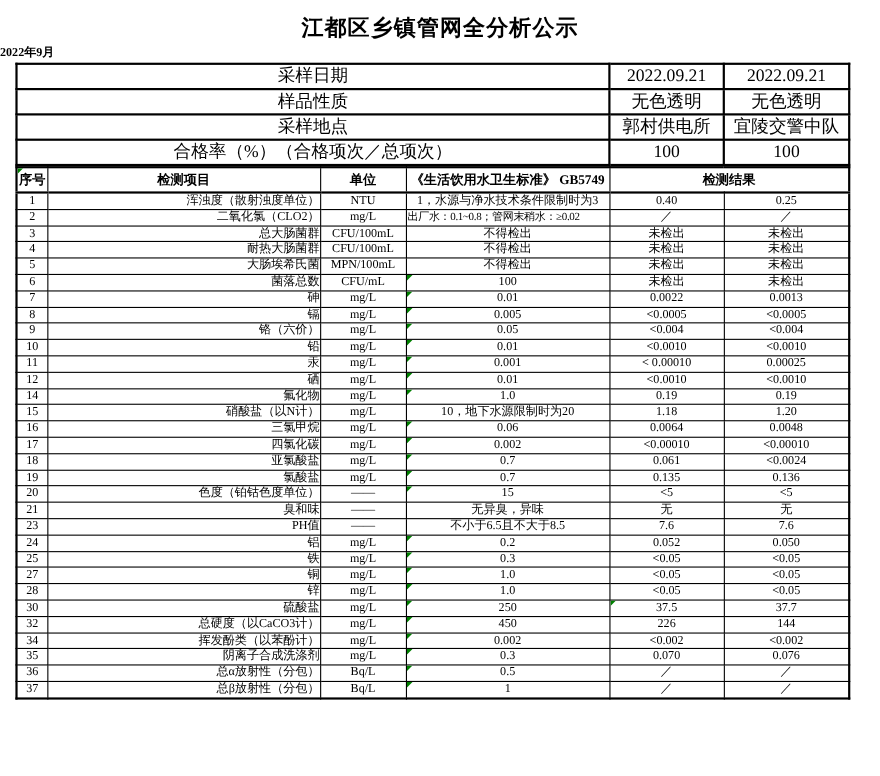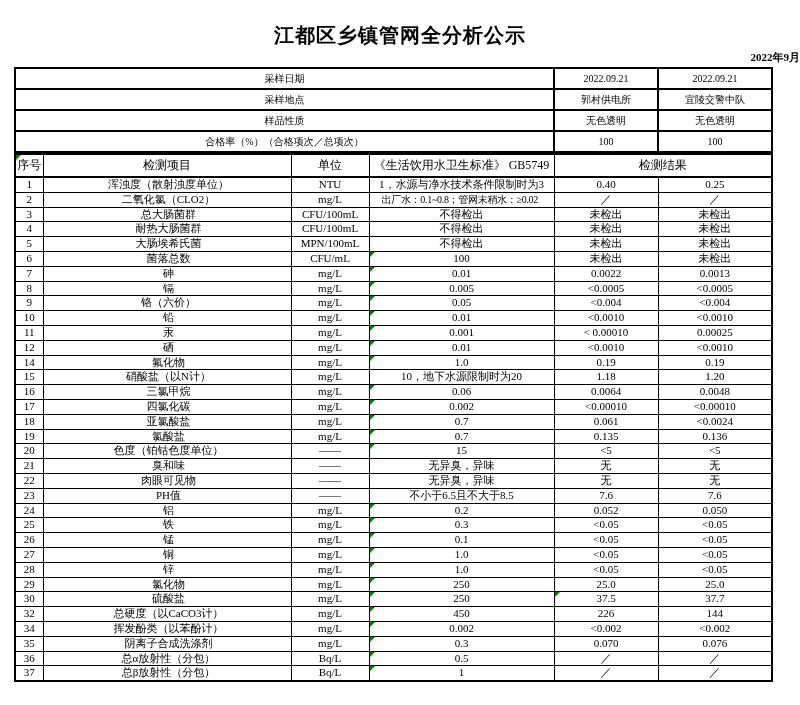--- a/index.html
+++ b/index.html
@@ -3,48 +3,48 @@
 <meta charset="utf-8">
 <style>
   html,body { margin:0; padding:0; }
   body {
     width:800px; height:705px; background:#ffffff; color:#000;
     font-family:"Liberation Serif","DejaVu Serif",serif;
     overflow:hidden;
   }
   .title {
     text-align:center; font-family:"Liberation Sans","DejaVu Sans",sans-serif;
-    font-weight:bold; font-size:20px; padding-top:22px; letter-spacing:1px;
+    font-weight:bold; font-size:20px; padding-top:12px; letter-spacing:1px;
   }
   .subtitle {
-    text-align:right; font-weight:bold; font-size:11px; margin-top:1px; margin-bottom:2px;
+    text-align:left; font-weight:bold; font-size:11px; margin-top:1px; margin-bottom:2px;
   }
   .tables-wrap { margin-left:14px; width:757px; }
   table { border-collapse:collapse; table-layout:fixed; width:757px; }
 
   
   .info-table td {
-    border:2px solid #000; height:19px; font-size:10px;
+    border:2px solid #000; height:19px; font-size:16px;
     text-align:center; padding:0; white-space:nowrap; overflow:hidden;
   }
 
   
   .main-table { border:2px solid #000; }
   .main-table th {
     border:1px solid #000; border-bottom:2px solid #000;
-    height:21px; font-size:12px; font-weight:normal; padding:0;
+    height:21px; font-size:12px; font-weight:bold; padding:0;
     position:relative; white-space:nowrap; overflow:hidden;
   }
   .main-table td {
     border:1px solid #000; height:13.8px; font-size:11px;
     text-align:center; padding:0; position:relative;
     white-space:nowrap; overflow:hidden; line-height:13.8px;
   }
-  .main-table td.col-item { text-align:center; padding-left:3px; }
-  .main-table td.left { text-align:left; padding-left:12px; }
+  .main-table td.col-item { text-align:right; padding-left:3px; }
+  .main-table td.left { text-align:left; padding-left:1px; }
   .main-table td.tight { font-size:10px; letter-spacing:-0.3px; }
 
   .flag {
     position:absolute; top:0; left:0; width:0; height:0;
     border-top:5px solid #008000; border-right:5px solid transparent;
   }
 </style>
 </head>
 <body>
 
@@ -59,28 +59,28 @@
         <col style="width:104px">
         <col style="width:114px">
       </colgroup>
     <tbody>
       <tr>
         <td>采样日期</td>
         <td>2022.09.21</td>
         <td>2022.09.21</td>
       </tr>
       <tr>
+        <td>样品性质</td>
+        <td>无色透明</td>
+        <td>无色透明</td>
+      </tr>
+      <tr>
         <td>采样地点</td>
         <td>郭村供电所</td>
         <td>宜陵交警中队</td>
-      </tr>
-      <tr>
-        <td>样品性质</td>
-        <td>无色透明</td>
-        <td>无色透明</td>
       </tr>
       <tr>
         <td>合格率（%）（合格项次／总项次）</td>
         <td>100</td>
         <td>100</td>
       </tr>
     </tbody>
   </table>
 
   <table class="main-table">
@@ -256,28 +256,20 @@
         </tr>
         <tr>
           <td class="col-no">21</td>
           <td class="col-item">臭和味</td>
           <td class="col-unit">——</td>
           <td class="col-std">无异臭，异味</td>
           <td class="col-res">无</td>
           <td class="col-res">无</td>
         </tr>
         <tr>
-          <td class="col-no">22</td>
-          <td class="col-item">肉眼可见物</td>
-          <td class="col-unit">——</td>
-          <td class="col-std">无异臭，异味</td>
-          <td class="col-res">无</td>
-          <td class="col-res">无</td>
-        </tr>
-        <tr>
           <td class="col-no">23</td>
           <td class="col-item">PH值</td>
           <td class="col-unit">——</td>
           <td class="col-std">不小于6.5且不大于8.5</td>
           <td class="col-res">7.6</td>
           <td class="col-res">7.6</td>
         </tr>
         <tr>
           <td class="col-no">24</td>
           <td class="col-item">铝</td>
@@ -288,50 +280,34 @@
         </tr>
         <tr>
           <td class="col-no">25</td>
           <td class="col-item">铁</td>
           <td class="col-unit">mg/L</td>
           <td class="col-std"><span class="flag"></span>0.3</td>
           <td class="col-res">&lt;0.05</td>
           <td class="col-res">&lt;0.05</td>
         </tr>
         <tr>
-          <td class="col-no">26</td>
-          <td class="col-item">锰</td>
-          <td class="col-unit">mg/L</td>
-          <td class="col-std"><span class="flag"></span>0.1</td>
-          <td class="col-res">&lt;0.05</td>
-          <td class="col-res">&lt;0.05</td>
-        </tr>
-        <tr>
           <td class="col-no">27</td>
           <td class="col-item">铜</td>
           <td class="col-unit">mg/L</td>
           <td class="col-std"><span class="flag"></span>1.0</td>
           <td class="col-res">&lt;0.05</td>
           <td class="col-res">&lt;0.05</td>
         </tr>
         <tr>
           <td class="col-no">28</td>
           <td class="col-item">锌</td>
           <td class="col-unit">mg/L</td>
           <td class="col-std"><span class="flag"></span>1.0</td>
           <td class="col-res">&lt;0.05</td>
           <td class="col-res">&lt;0.05</td>
-        </tr>
-        <tr>
-          <td class="col-no">29</td>
-          <td class="col-item">氯化物</td>
-          <td class="col-unit">mg/L</td>
-          <td class="col-std"><span class="flag"></span>250</td>
-          <td class="col-res">25.0</td>
-          <td class="col-res">25.0</td>
         </tr>
         <tr>
           <td class="col-no">30</td>
           <td class="col-item">硫酸盐</td>
           <td class="col-unit">mg/L</td>
           <td class="col-std"><span class="flag"></span>250</td>
           <td class="col-res"><span class="flag"></span>37.5</td>
           <td class="col-res">37.7</td>
         </tr>
         <tr>

